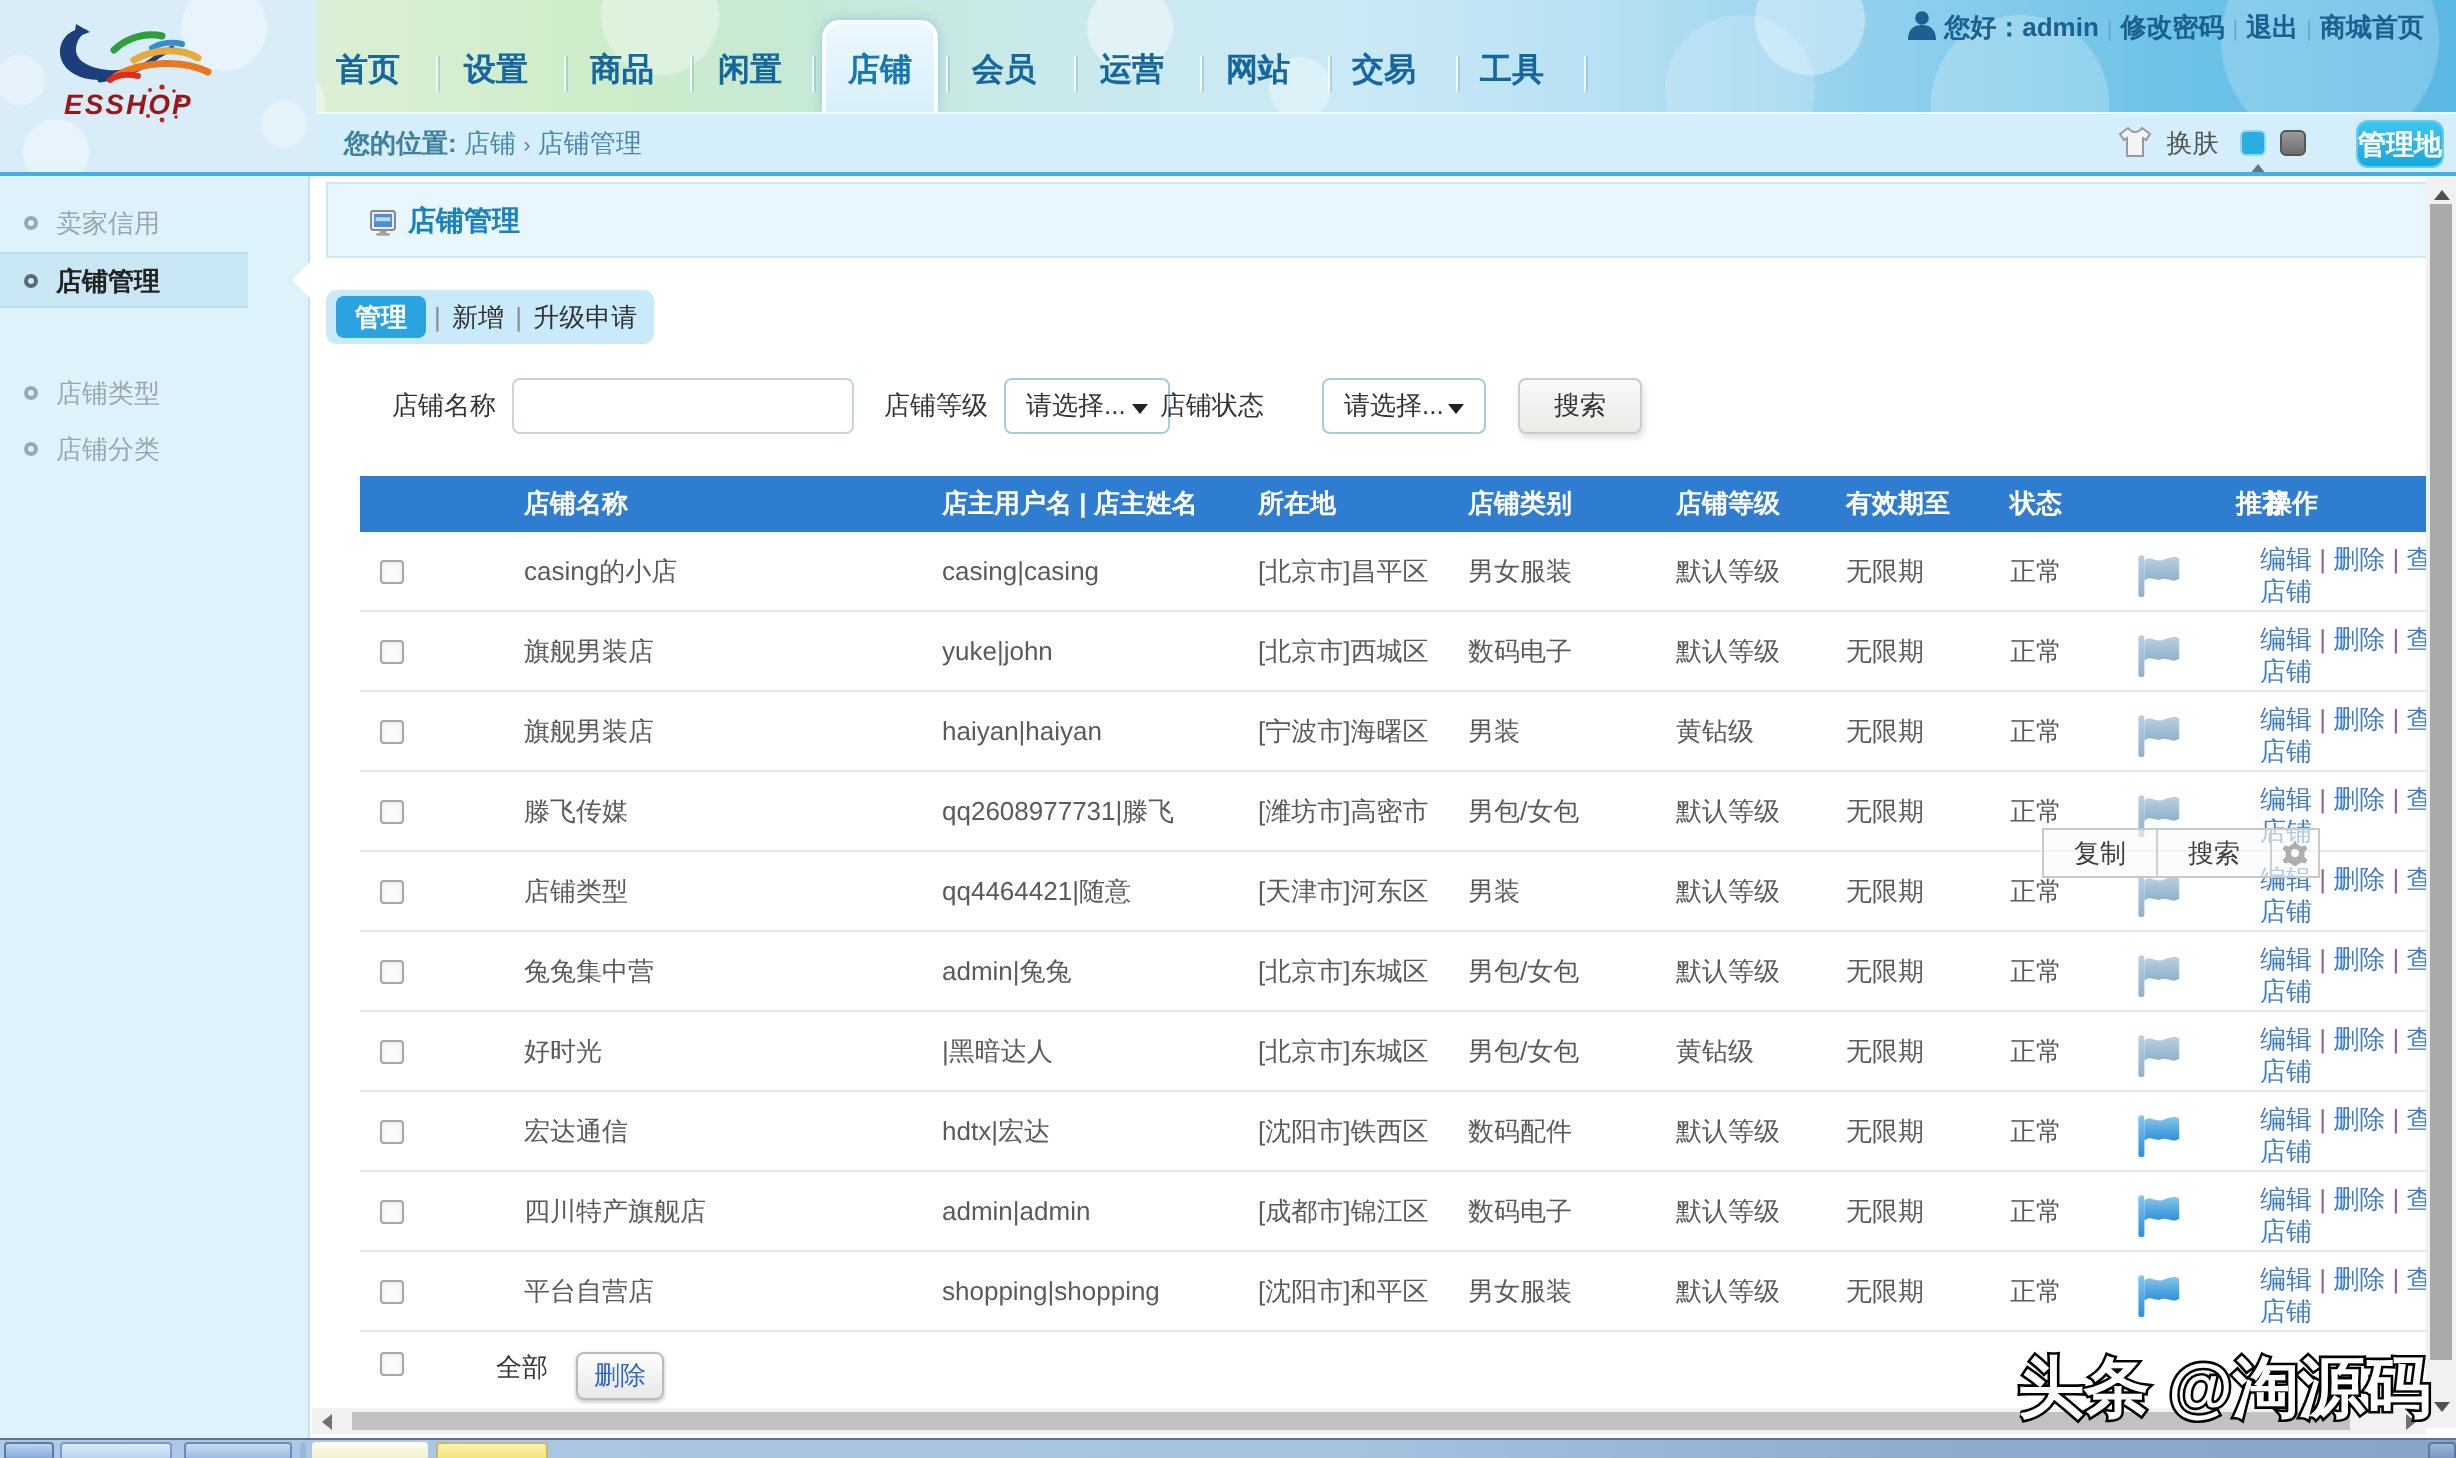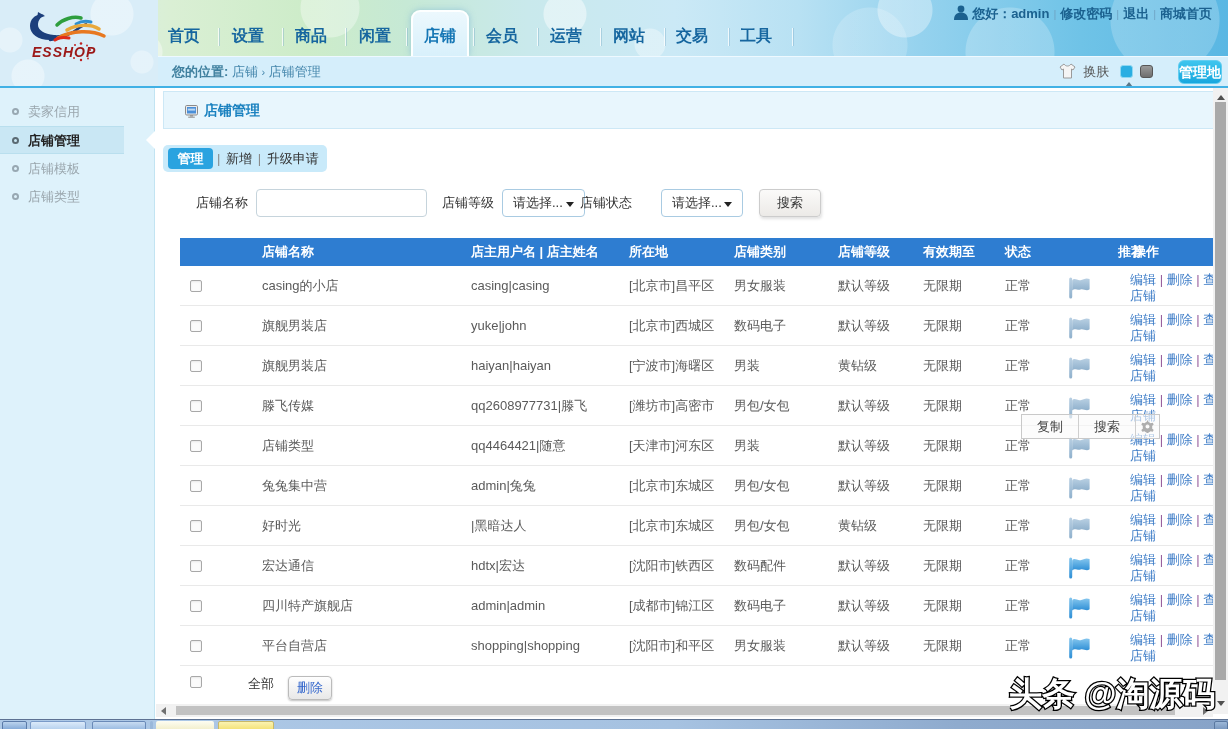--- a/index.html
+++ b/index.html
@@ -175,22 +175,22 @@
       <span style="display:inline-block;width:13px;height:13px;background:linear-gradient(#9a9a9a,#6e6e6e);border:1px solid #565656;border-radius:3px;vertical-align:-2px"></span>
     </div>
     <div id="mapbtn">管理地图</div>
   </div>
   <div id="hdrline"></div>
 </div>
 
 <div id="sidebar">
   <div class="sitem" style="top:10px"><span class="dot"></span>卖家信用</div>
   <div class="sitem active" style="top:38px"><span class="dot" style="border-color:#5a6a72"></span>店铺管理</div>
-  <div class="sitem" style="top:67px"><span class="dot"></span>店铺模板</div>
   <div class="sitem" style="top:95px"><span class="dot"></span>店铺类型</div>
+  <div class="sitem" style="top:123px"><span class="dot"></span>店铺分类</div>
   <div id="snotch" style="top:42px"></div>
 </div>
 
 <div id="main">
   <div id="cheader">
     <svg width="13" height="13" viewBox="0 0 13 13" style="position:absolute;left:21px;top:13px">
       <rect x="0.5" y="0.5" width="12" height="9.5" rx="1.2" fill="#ececec" stroke="#8a8a8a"></rect>
       <rect x="2" y="2" width="9" height="6.5" fill="#4a8fd8"></rect>
       <rect x="2.8" y="3.6" width="7.4" height="2" fill="#bcd8f2"></rect>
       <rect x="5" y="10" width="3" height="1.6" fill="#9a9a9a"></rect>

